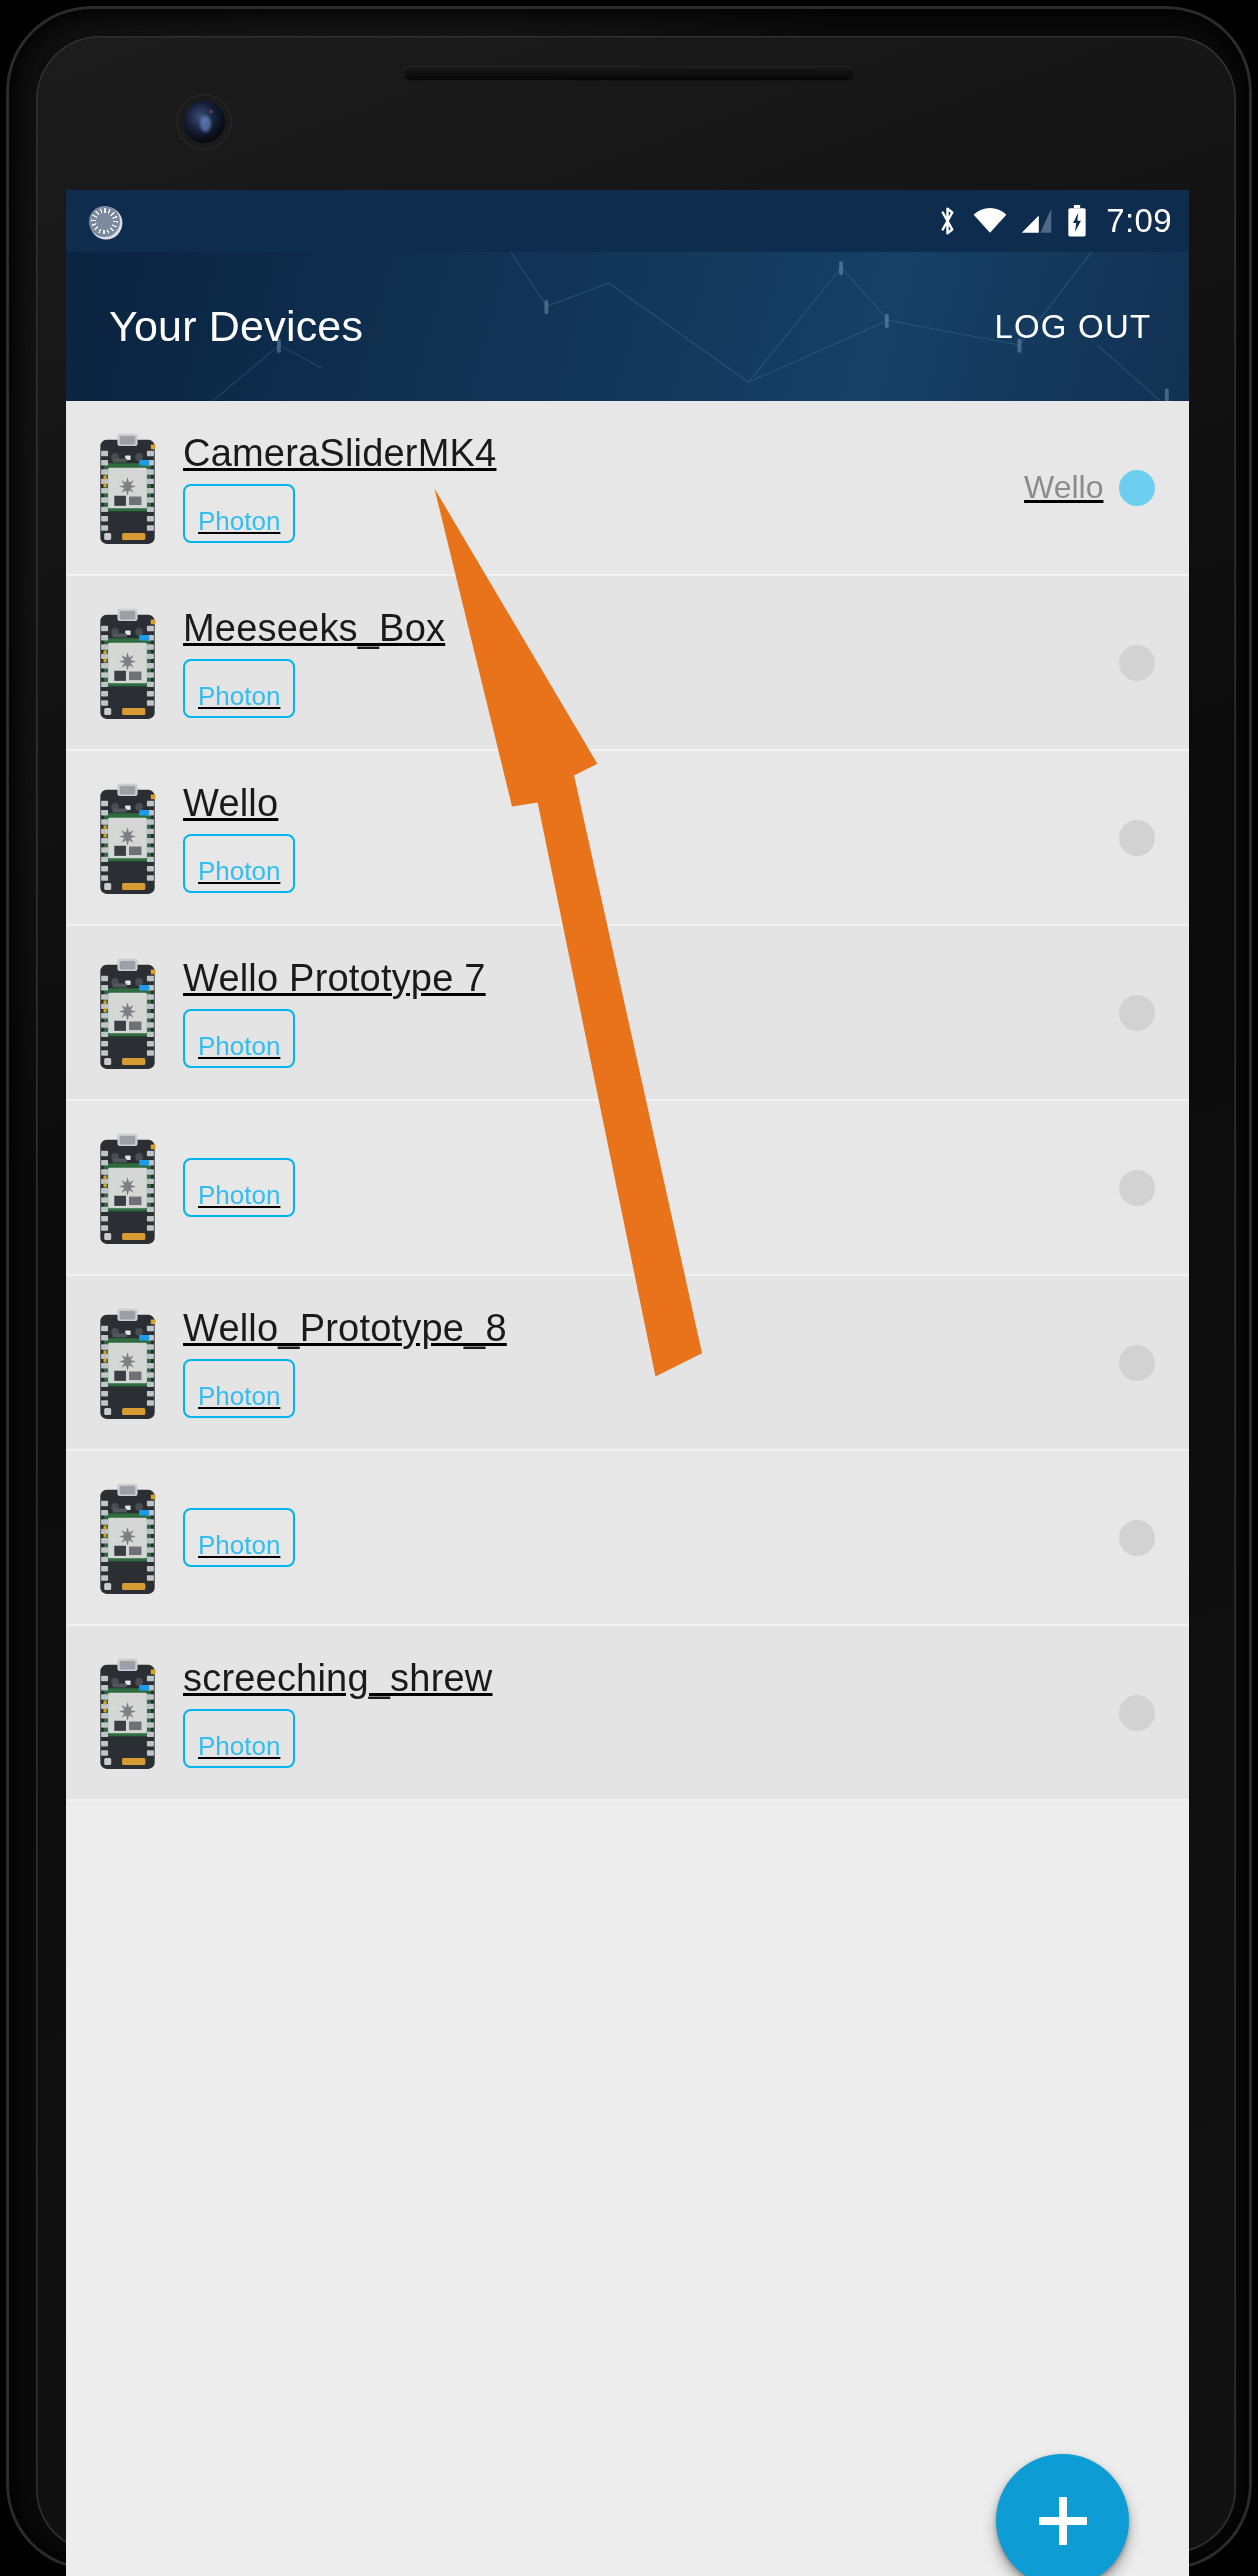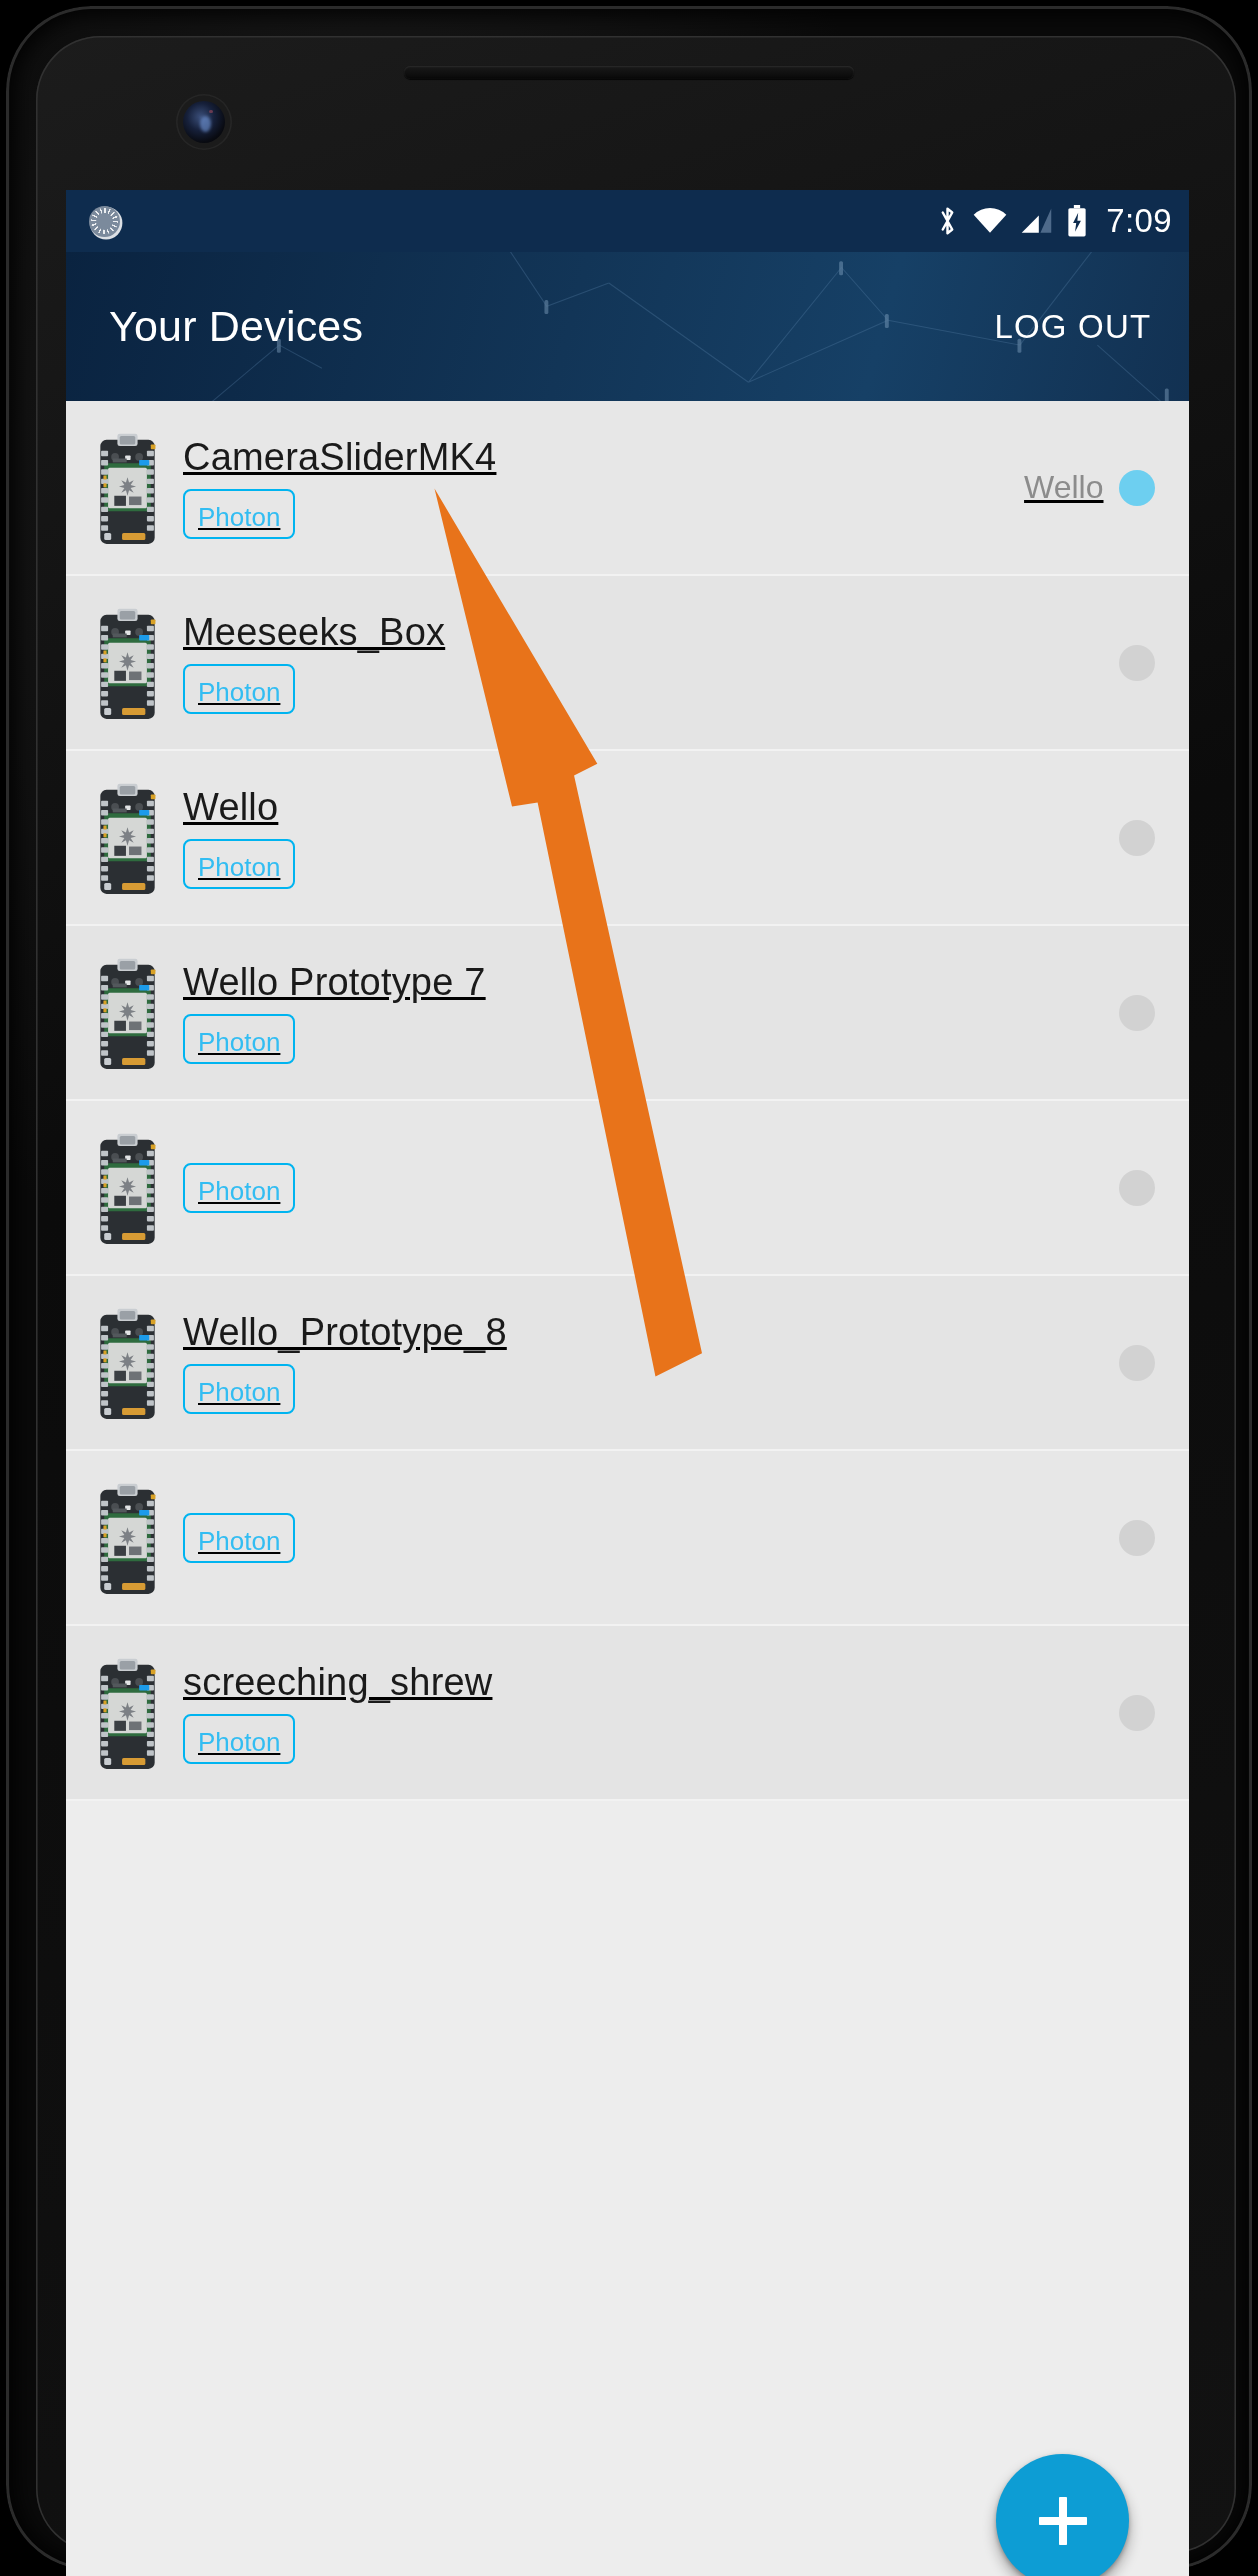--- a/index.html
+++ b/index.html
@@ -124,21 +124,21 @@
   .board-svg { display:block; width:67px; height:118px; }
 
   .device-main { flex: 1 1 auto; display: flex; flex-direction: column; gap: 9.3px; }
   .device-name {
     font-size: 38px; color: #1A1A1A; font-weight: 400; letter-spacing: 0.2px;
     white-space: nowrap;
   }
   .device-badge {
     align-self: flex-start;
     border: 2.3px solid #00B4F0; border-radius: 7.8px;
-    color: #33BDF2; font-size: 26px; padding: 13px 13px 7px; line-height: 1;
+    color: #33BDF2; font-size: 26px; padding: 22px 13px 7px; line-height: 1;
     background: transparent;
     text-align: center;
   }
   .device-right { display: flex; align-items: center; gap: 15.5px; flex: 0 0 auto; }
   .device-mode { color: #8C8C8C; font-size: 32px; }
   .status-dot { width: 36px; height: 36px; border-radius: 50%; background: #D2D2D2; }
   .status-dot.online { background: #6DCFF0; }
 
   
   .fab {

